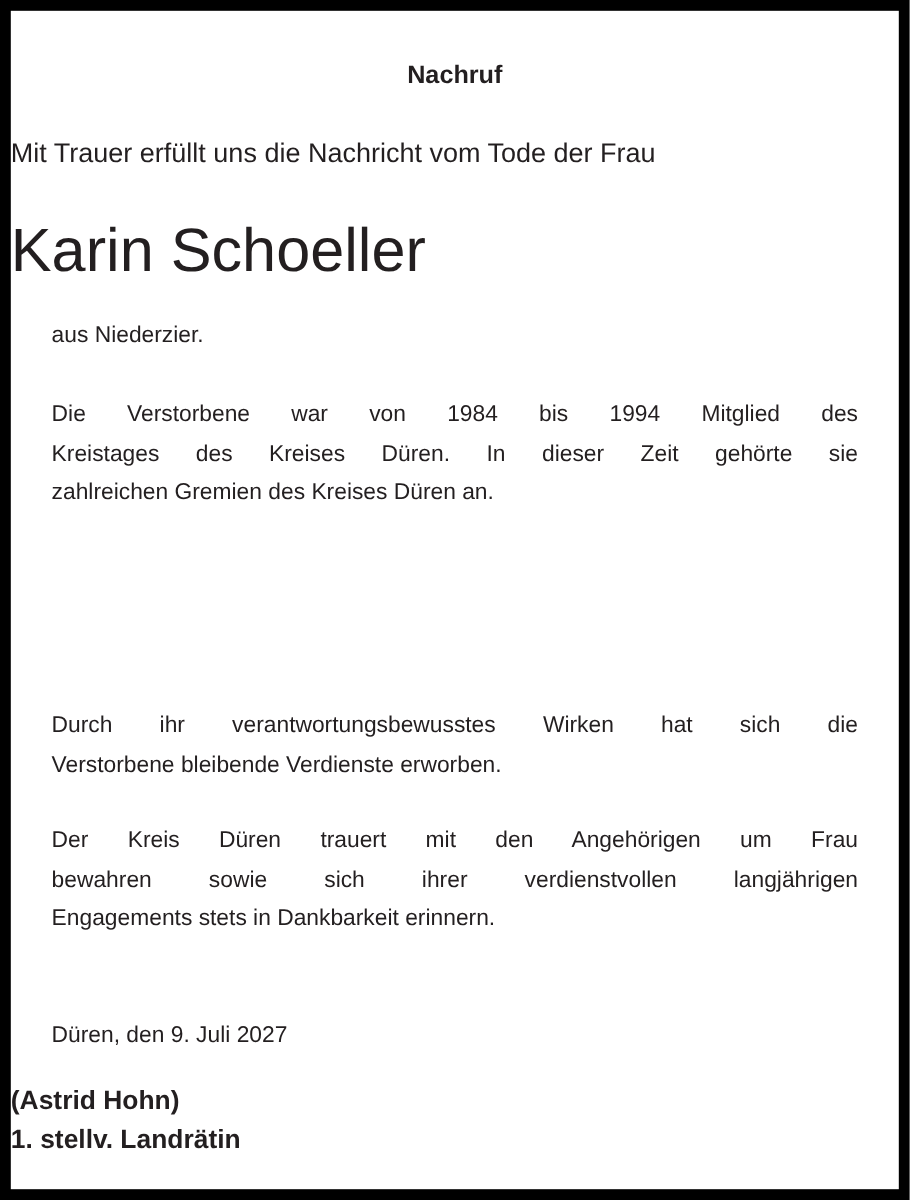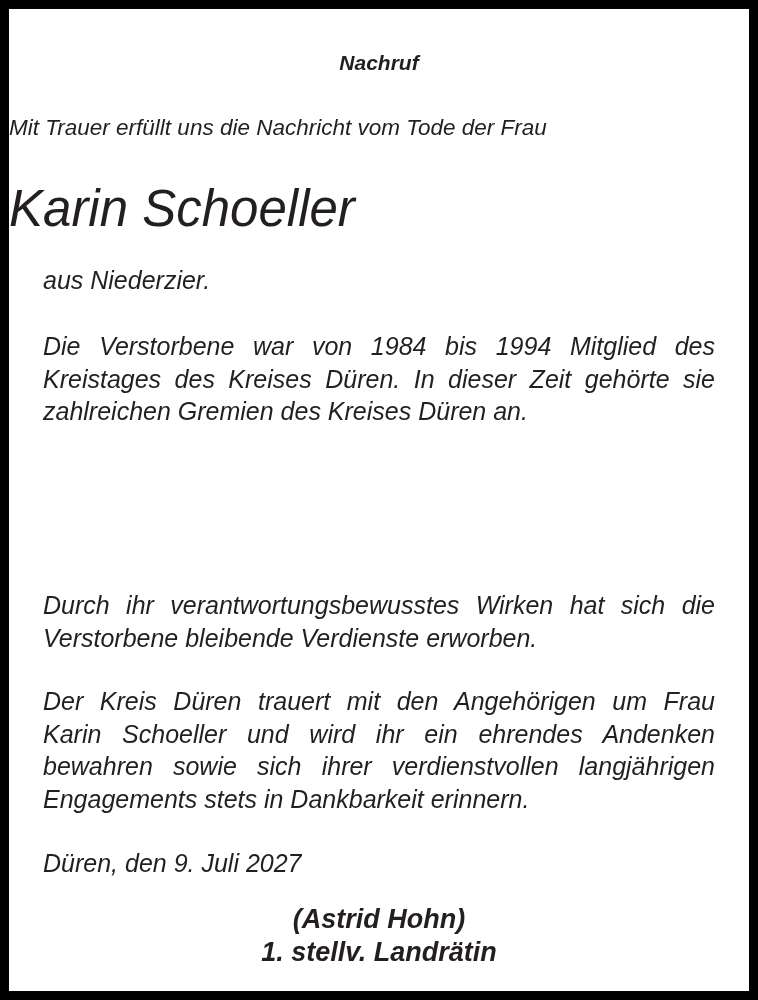--- a/index.html
+++ b/index.html
@@ -1,25 +1,25 @@
 <!DOCTYPE html>
 <html><head>
 <meta charset="utf-8">
 <style>
 html,body{margin:0;padding:0;}
 body{width:758px;height:1000px;background:#000;position:relative;overflow:hidden;}
-.page{position:absolute;left:9px;top:9px;width:740px;height:982px;background:#fff;color:#231f20;font-family:"Liberation Sans",sans-serif;font-style:italic;}
+.page{position:absolute;left:9px;top:9px;width:740px;height:982px;background:#fff;color:#231f20;font-family:"Liberation Sans",sans-serif;}
 .t{position:absolute;white-space:nowrap;}
 .title{top:42px;left:0;width:740px;text-align:center;font-weight:bold;font-size:21px;}
 .intro{top:106px;left:0;width:740px;text-align:left;font-size:22.5px;}
 .name{top:170px;left:0;width:740px;font-size:51px;}
-.para{position:absolute;left:34px;width:672px;font-size:25px;line-height:32.5px;text-align:justify;}
+.para{position:absolute;left:34px;width:672px;font-size:19px;line-height:32.5px;text-align:justify;}
 .para .ln{display:block;text-align:justify;text-align-last:justify;height:32.5px;white-space:nowrap;}
 .para .ln.last{text-align-last:left;}
-.sig{left:0;width:740px;text-align:center;font-weight:bold;font-size:27px;}
+.sig{left:0;width:740px;text-align:left;font-weight:bold;font-size:22px;}
 </style>
 </head>
 <body>
 
 <div class="page">
   <div class="t title">Nachruf</div>
   <div class="t intro">Mit Trauer erfüllt uns die Nachricht vom Tode der Frau</div>
   <div class="t name">Karin Schoeller</div>
 
   <div class="para" style="top:255px">
@@ -33,21 +33,20 @@
   </div>
 
 
   <div class="para" style="top:580px">
     <span class="ln">Durch ihr verantwortungsbewusstes Wirken hat sich die</span>
     <span class="ln last">Verstorbene bleibende Verdienste erworben.</span>
   </div>
 
   <div class="para" style="top:676px">
     <span class="ln">Der Kreis Düren trauert mit den Angehörigen um Frau</span>
-    <span class="ln">Karin Schoeller und wird ihr ein ehrendes Andenken</span>
     <span class="ln">bewahren sowie sich ihrer verdienstvollen langjährigen</span>
     <span class="ln last">Engagements stets in Dankbarkeit erinnern.</span>
   </div>
 
   <div class="para" style="top:838px">
     <span class="ln last">Düren, den 9. Juli 2027</span>
   </div>
 
   <div class="t sig" style="top:895px">(Astrid Hohn)</div>
   <div class="t sig" style="top:928px">1. stellv. Landrätin</div>

